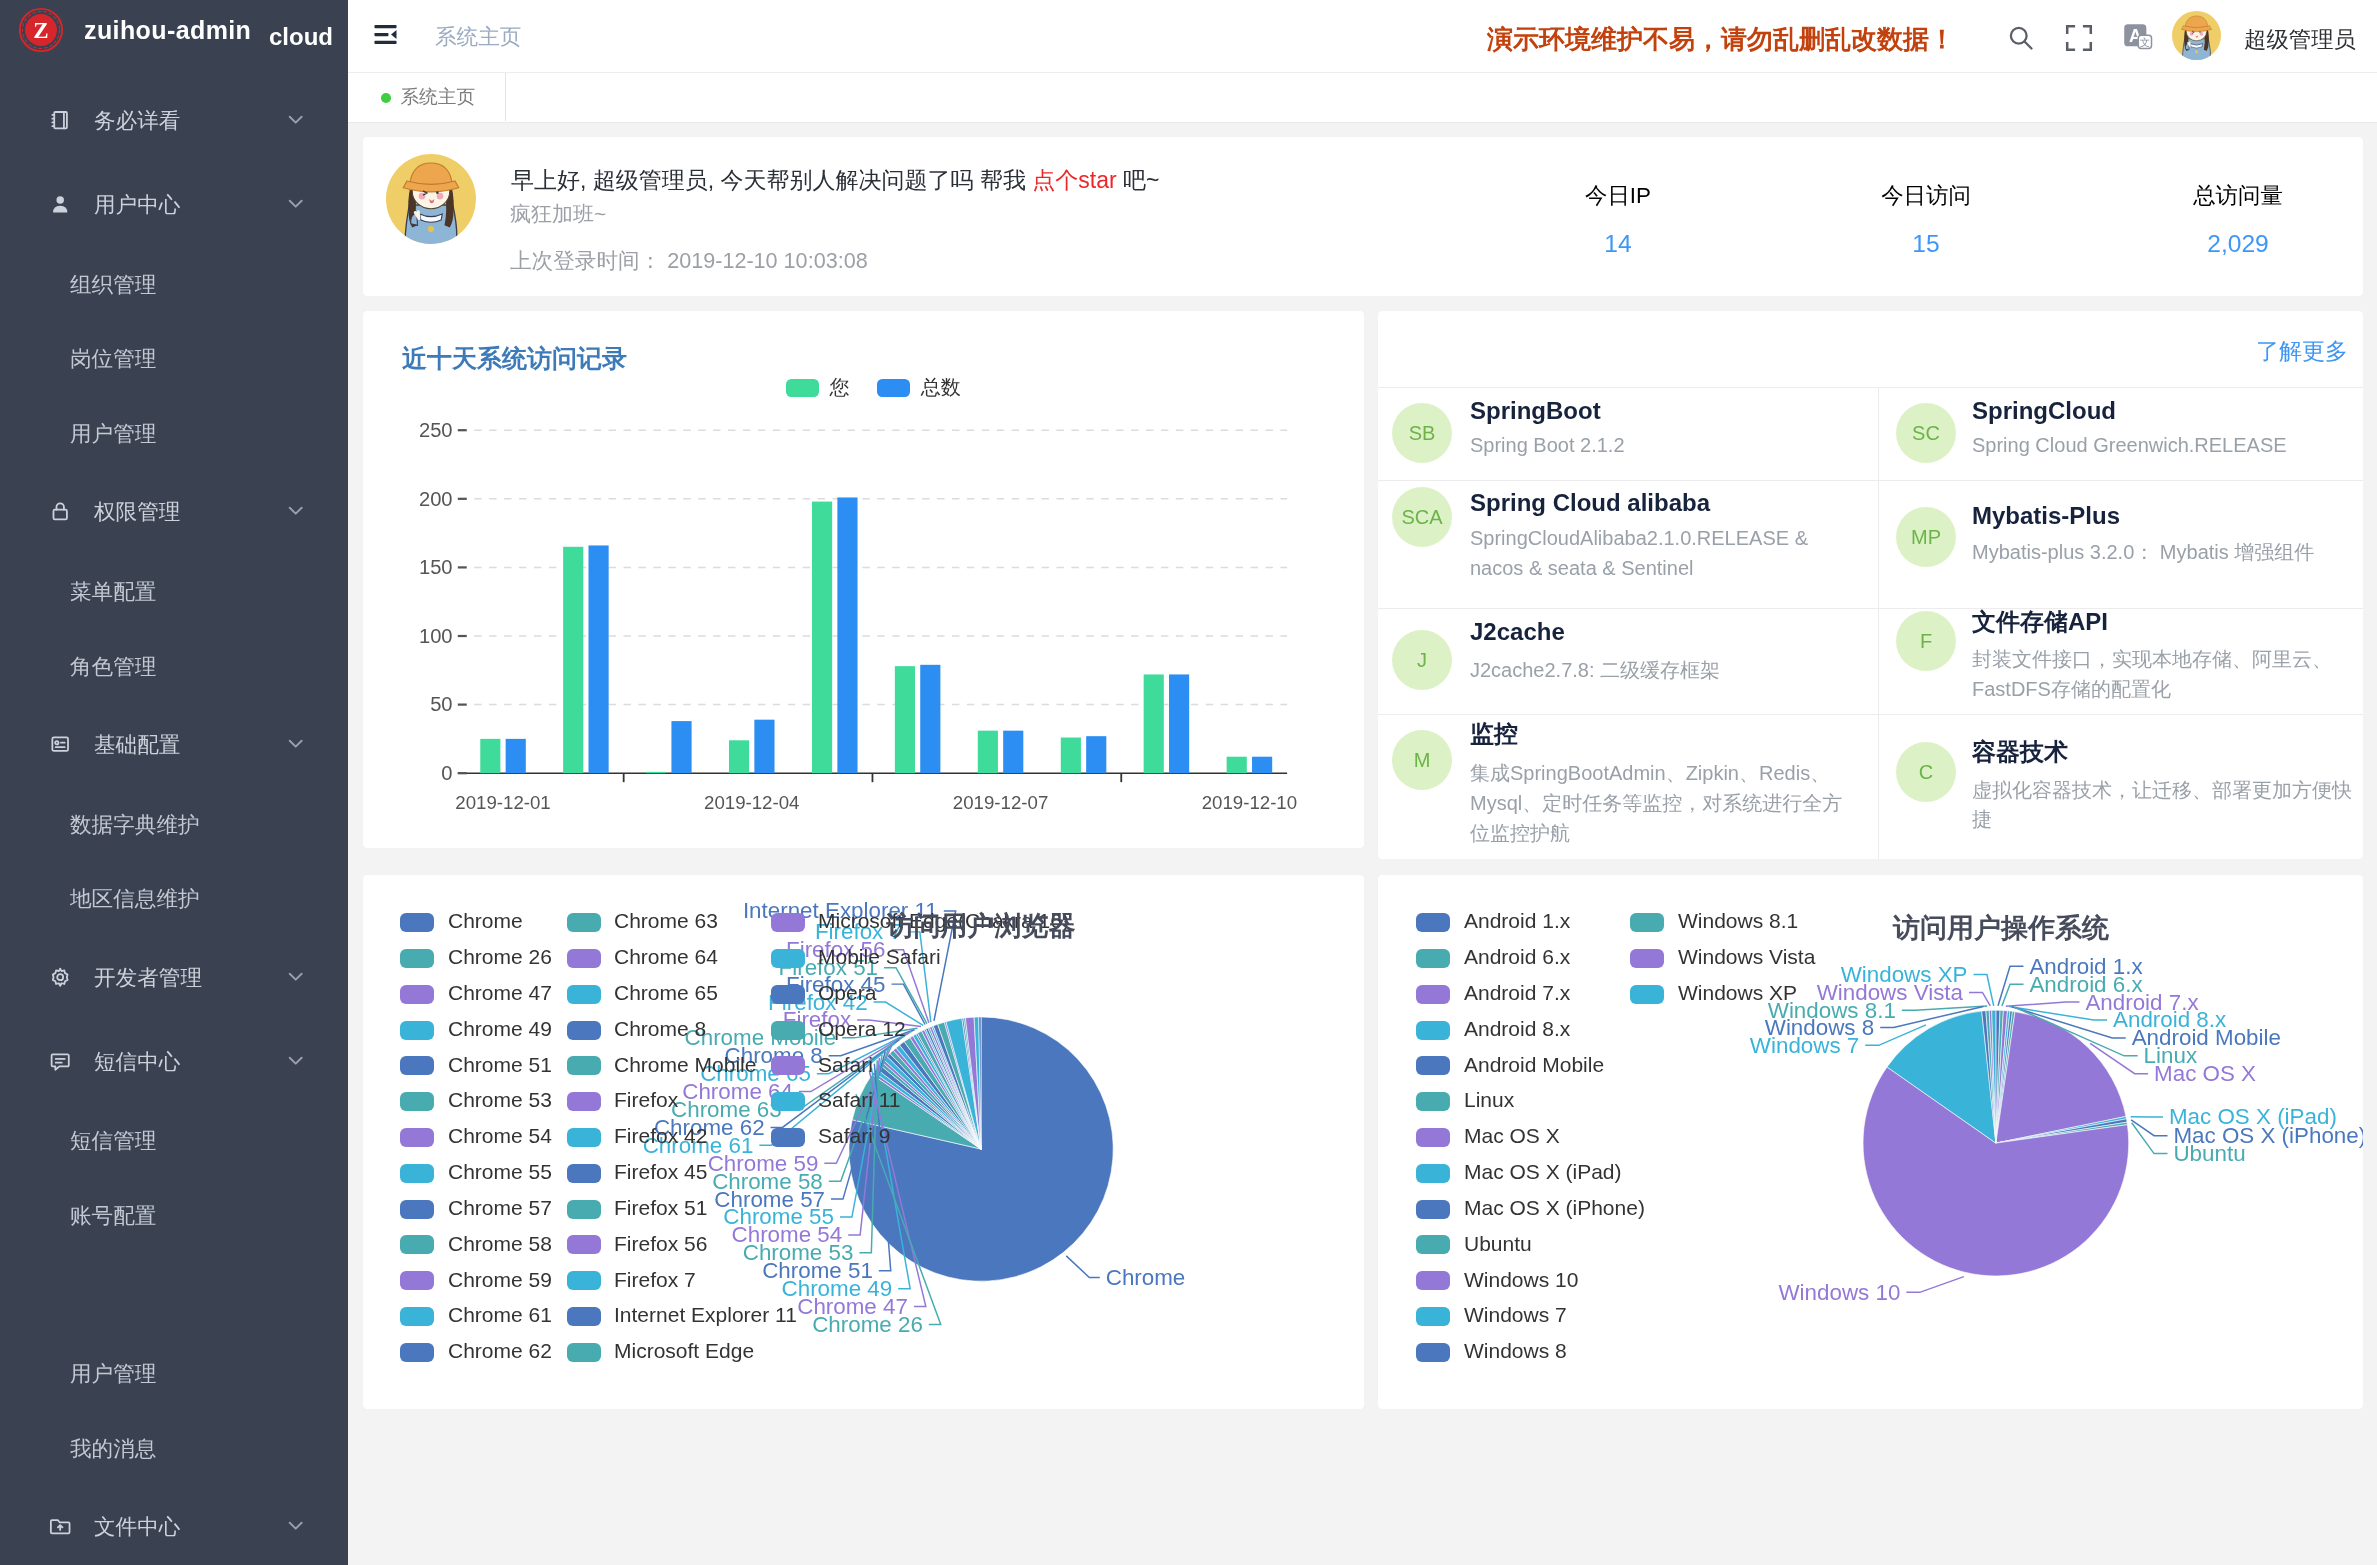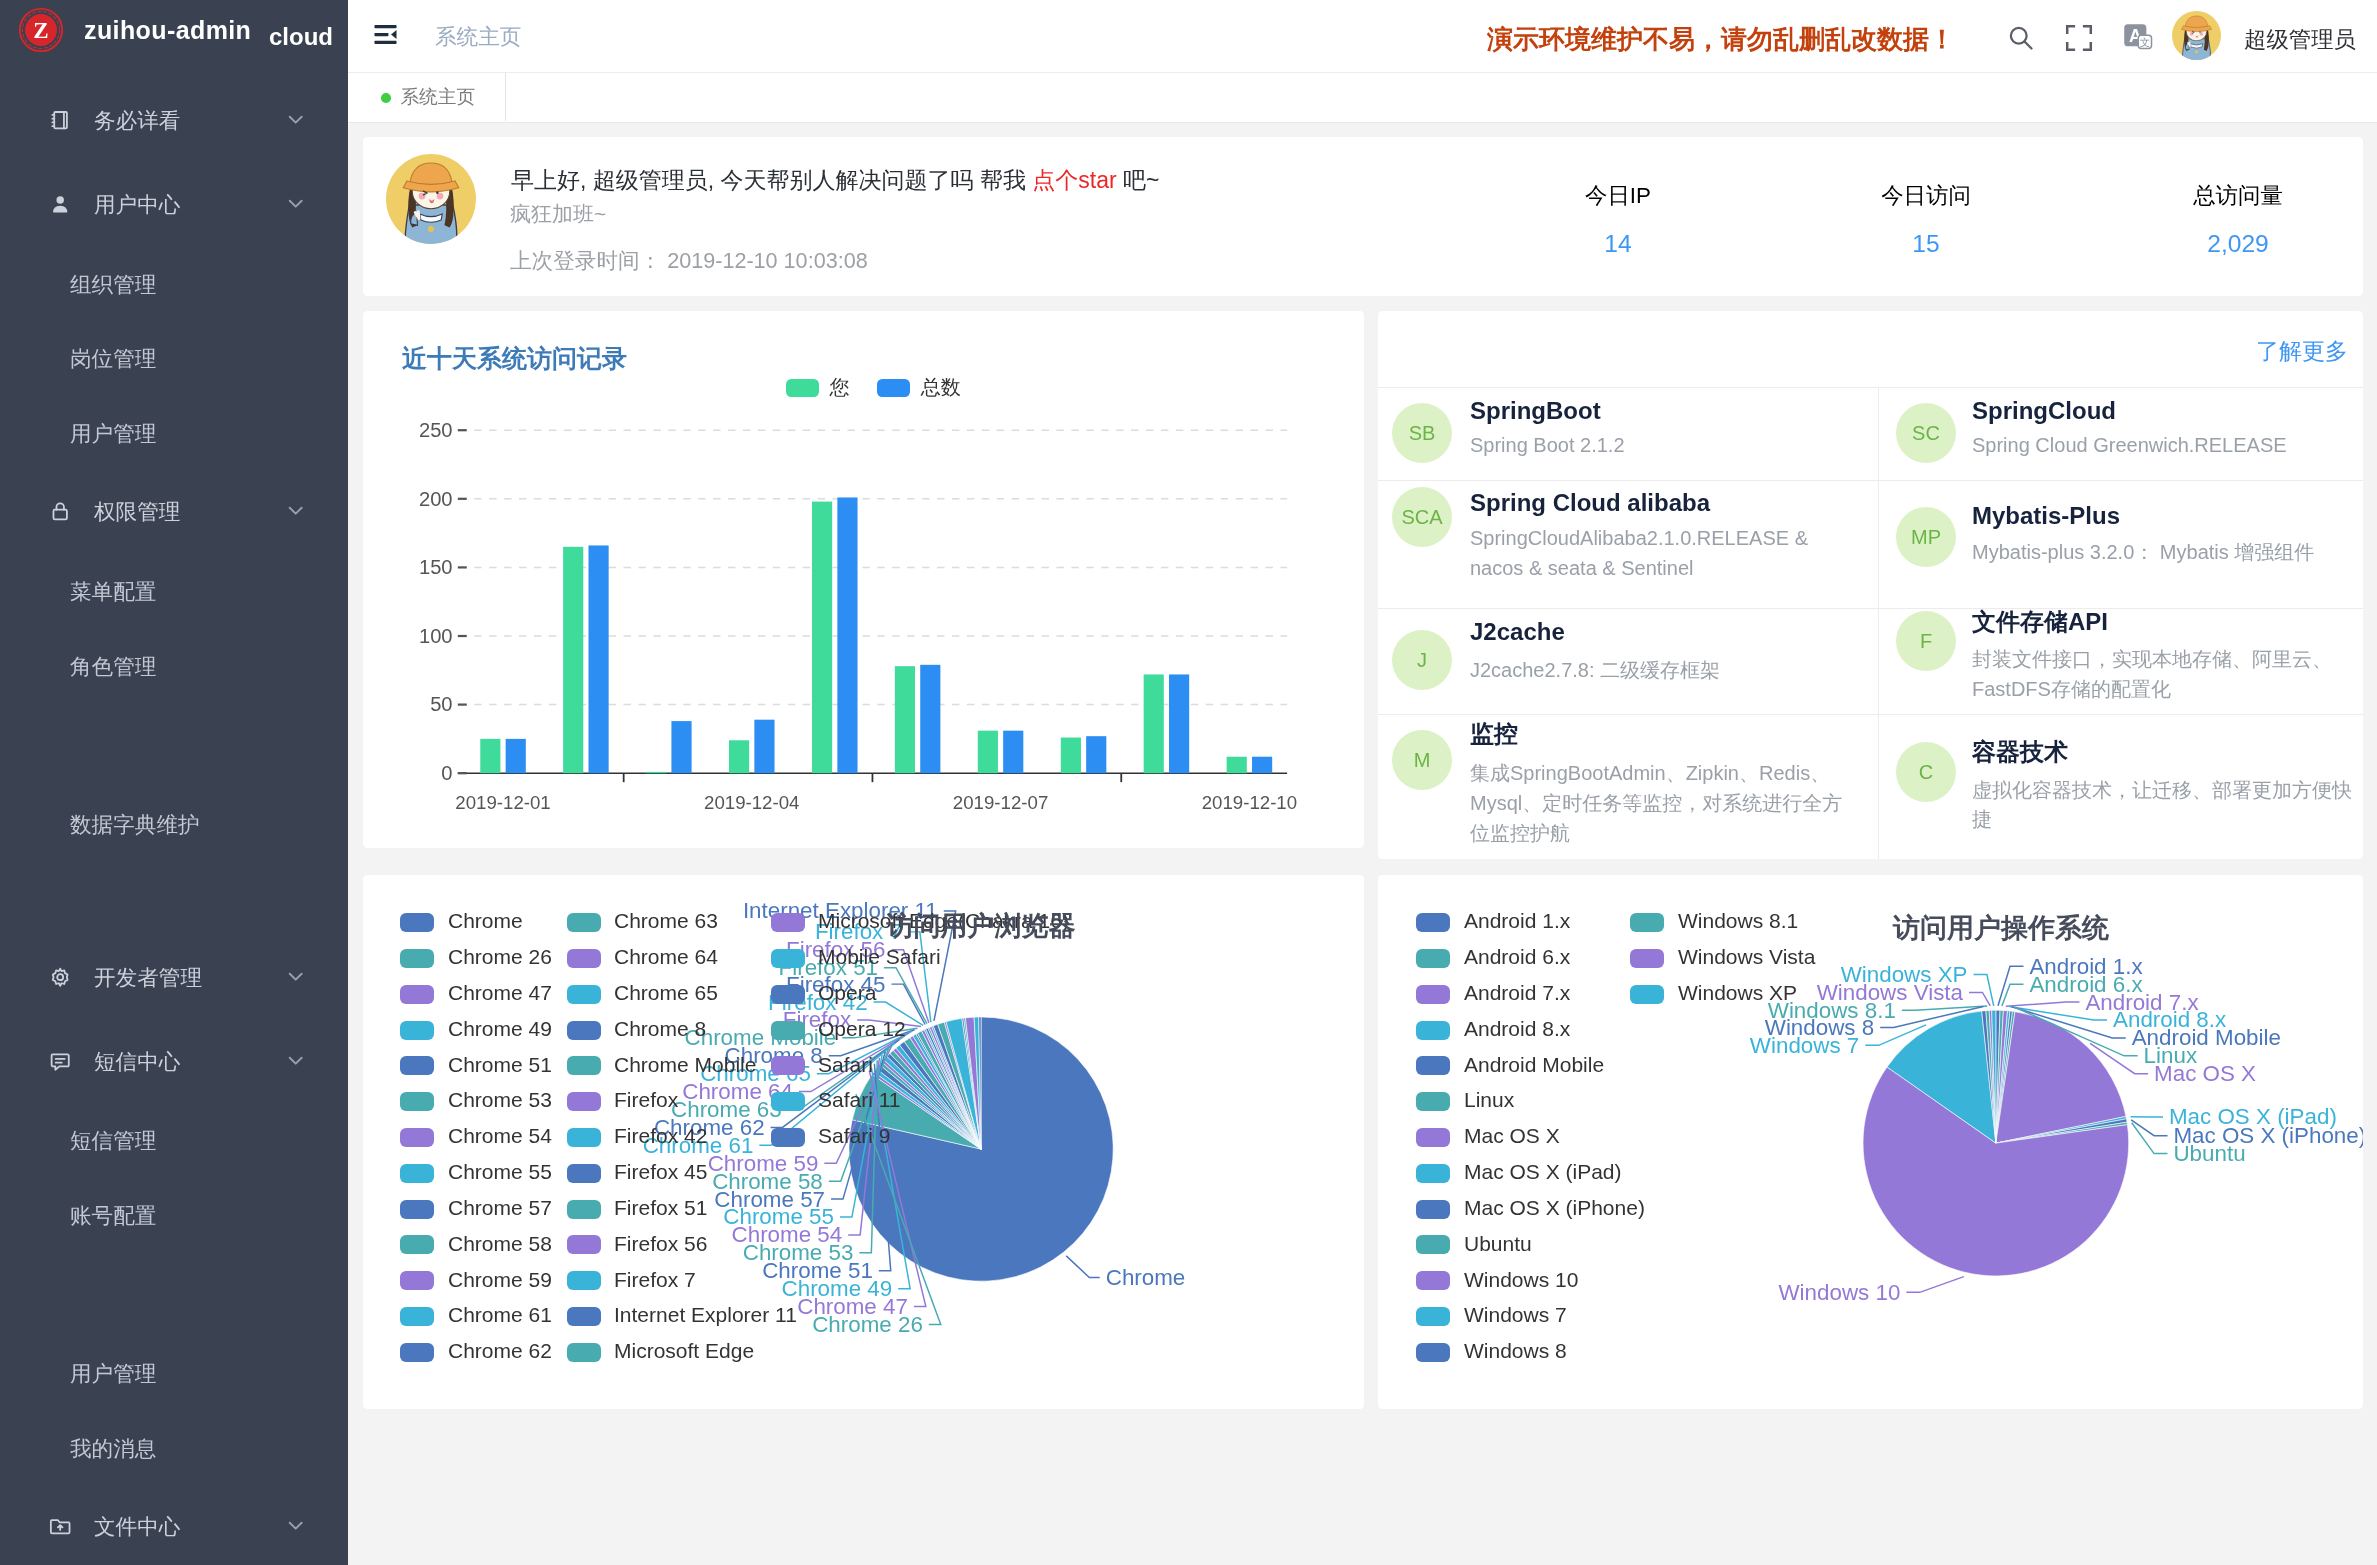--- a/index.html
+++ b/index.html
@@ -77,22 +77,37 @@
 <svg class="mi-ar" width="19.4" height="19.4" viewBox="0 0 26 26">
         <path d="M5 9 l8 8 8-8" fill="none" stroke="#99a0ac" stroke-width="2.6" stroke-linecap="round" stroke-linejoin="round"></path>
       </svg>
 </div>
 <div class="mi" style="top:553px;height:75px">
       <span class="mi-s">菜单配置</span>
     </div>
 <div class="mi" style="top:628px;height:75px">
       <span class="mi-s">角色管理</span>
     </div>
+<div class="mi" style="top:702px;height:84px">
+<span class="mi-ic"><svg width="22.4" height="22.4" viewBox="0 0 30 30">
+          <rect x="4.5" y="6" width="21" height="18" rx="2" stroke="#ccd2dc" stroke-width="2.4" fill="none" stroke-linecap="round" stroke-linejoin="round"></rect>
+          <circle cx="10.5" cy="13" r="2.2" stroke="#ccd2dc" stroke-width="2.4" fill="none" stroke-linecap="round" stroke-linejoin="round"></circle>
+          <line x1="9" y1="19" x2="21" y2="19" stroke="#ccd2dc" stroke-width="2.4" fill="none" stroke-linecap="round" stroke-linejoin="round"></line>
+          <line x1="16" y1="13" x2="21" y2="13" stroke="#ccd2dc" stroke-width="2.4" fill="none" stroke-linecap="round" stroke-linejoin="round"></line>
+        </svg></span>
+<span class="mi-t">基础配置</span>
+<svg class="mi-ar" width="19.4" height="19.4" viewBox="0 0 26 26">
+        <path d="M5 9 l8 8 8-8" fill="none" stroke="#99a0ac" stroke-width="2.6" stroke-linecap="round" stroke-linejoin="round"></path>
+      </svg>
+</div>
 <div class="mi" style="top:786px;height:75px">
       <span class="mi-s">数据字典维护</span>
+    </div>
+<div class="mi" style="top:860px;height:75px">
+      <span class="mi-s">地区信息维护</span>
     </div>
 <div class="mi" style="top:935px;height:84px">
 <span class="mi-ic"><svg width="22.4" height="22.4" viewBox="0 0 30 30">
           <circle cx="15" cy="15" r="4" stroke="#ccd2dc" stroke-width="2.4" fill="none" stroke-linecap="round" stroke-linejoin="round"></circle>
           <path d="M15 3.5 l1.8 3.4 3.7-1 1 3.7 3.4 1.8 -1 3.6 1 3.6 -3.4 1.8 -1 3.7 -3.7-1 -1.8 3.4 -1.8-3.4 -3.7 1 -1-3.7 -3.4-1.8 1-3.6 -1-3.6 3.4-1.8 1-3.7 3.7 1z" stroke="#ccd2dc" stroke-width="2.4" fill="none" stroke-linecap="round" stroke-linejoin="round"></path>
         </svg></span>
 <span class="mi-t">开发者管理</span>
 <svg class="mi-ar" width="19.4" height="19.4" viewBox="0 0 26 26">
         <path d="M5 9 l8 8 8-8" fill="none" stroke="#99a0ac" stroke-width="2.6" stroke-linecap="round" stroke-linejoin="round"></path>
       </svg>

